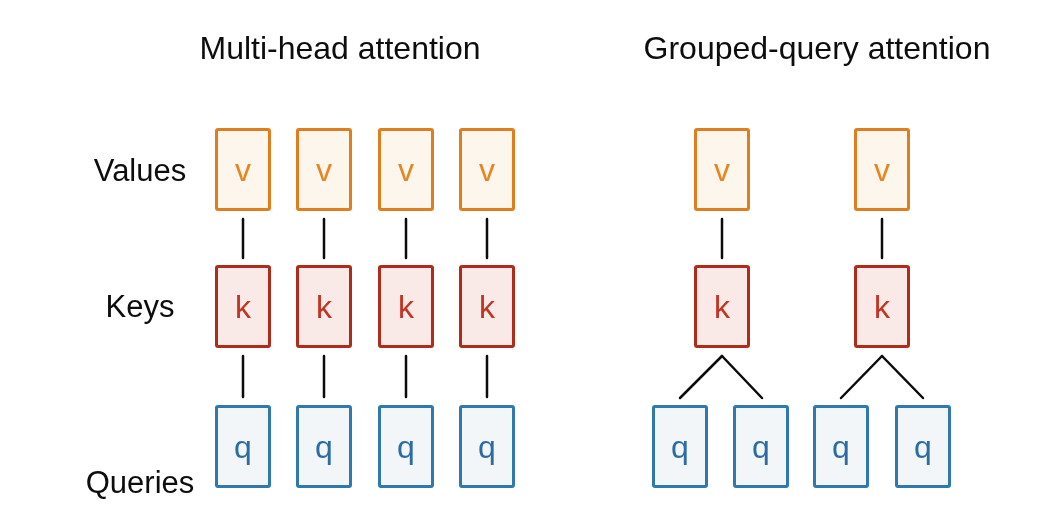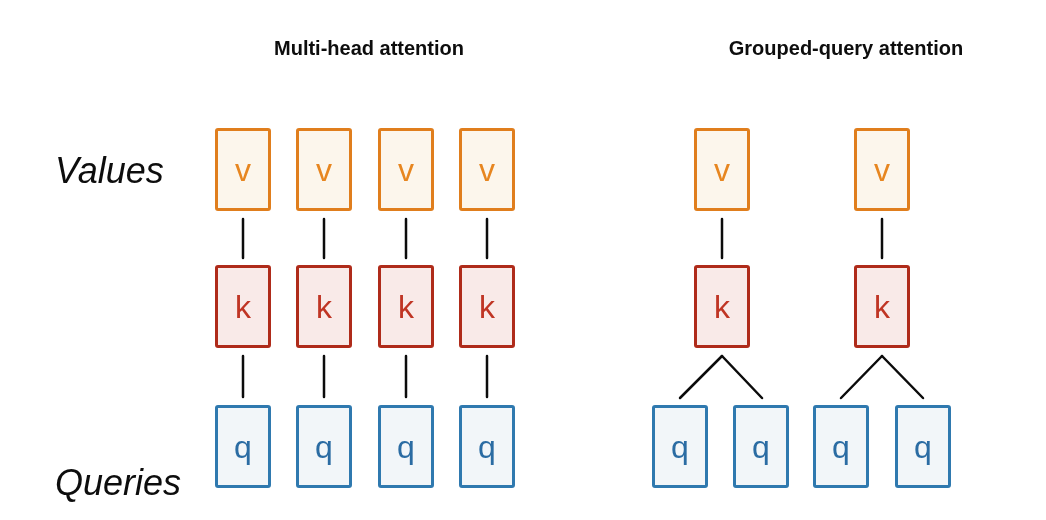--- a/index.html
+++ b/index.html
@@ -29,38 +29,37 @@
   }
   .connectors line {
     stroke: var(--connector, #0b0b0b);
     stroke-width: 2.5;
     stroke-linecap: round;
   }
   .panel-title {
     position: absolute;
     top: 31px;
     transform: translateX(-50%);
-    font-size: 20px;
+    font-size: 32px;
     line-height: 34px;
-    font-weight: 700;
+    font-weight: 400;
     color: var(--text, #0d0d0d);
     white-space: nowrap;
-    margin-left: 29px;
   }
   .panel-title.left  { left: 340px; }
   .panel-title.right { left: 817px; }
   .row-label {
     position: absolute;
     left: 55px;
     width: 170px;
-    font-size: 36px;
+    text-align: center;
+    font-size: 31px;
     line-height: 33px;
     font-weight: 400;
     color: var(--text, #0d0d0d);
-    font-style: italic;
   }
   .row-label.values  { top: 154px; }
   .row-label.keys    { top: 290px; }
   .row-label.queries { top: 426px; margin-top: 40px; }
   .box {
     position: absolute;
     box-sizing: border-box;
     width: 56px;
     height: 83px;
     border: 3px solid #000;
@@ -127,20 +126,21 @@
     <line x1="722" y1="356" x2="680" y2="398"></line>
     <line x1="722" y1="356" x2="762" y2="398"></line>
     <line x1="882" y1="356" x2="841" y2="398"></line>
     <line x1="882" y1="356" x2="923" y2="398"></line>
   </svg>
 
   <div class="panel-title left">Multi-head attention</div>
   <div class="panel-title right">Grouped-query attention</div>
 
   <div class="row-label values">Values</div>
+  <div class="row-label keys">Keys</div>
   <div class="row-label queries">Queries</div>
 
   <div class="box v row-v mcol-1">v</div>
   <div class="box v row-v mcol-2">v</div>
   <div class="box v row-v mcol-3">v</div>
   <div class="box v row-v mcol-4">v</div>
 
   <div class="box k row-k mcol-1">k</div>
   <div class="box k row-k mcol-2">k</div>
   <div class="box k row-k mcol-3">k</div>

